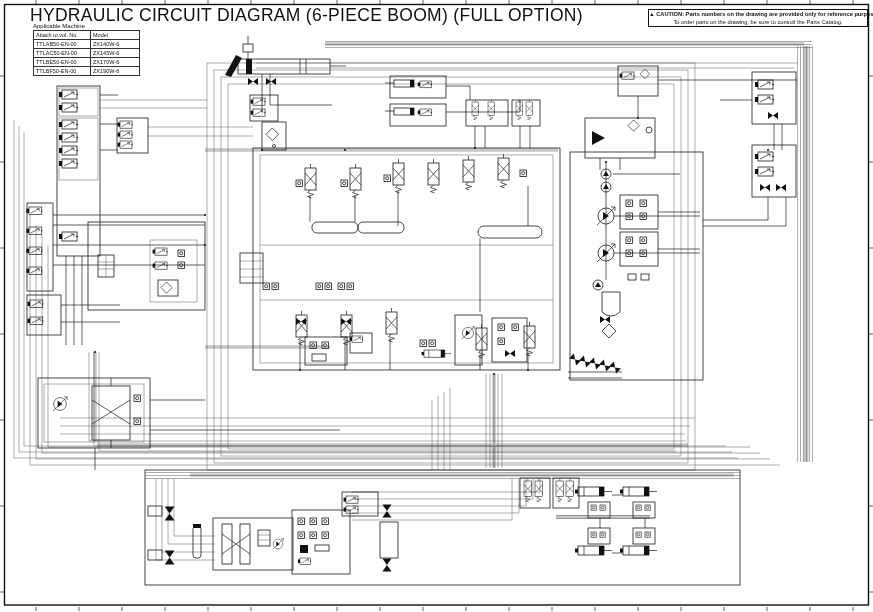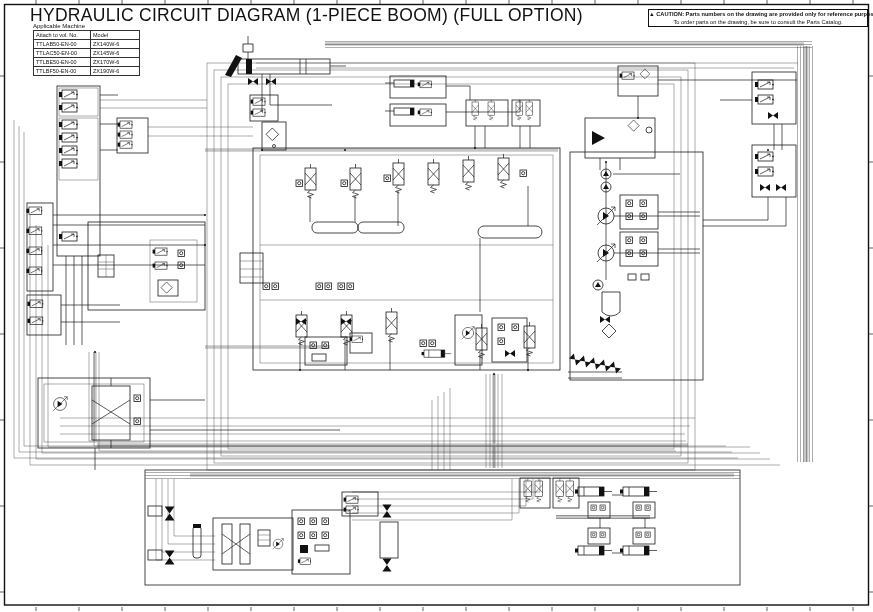--- a/index.html
+++ b/index.html
@@ -399,21 +399,21 @@
         <circle cx="494" cy="374" r="1"></circle>
       <circle cx="205" cy="215" r="1"></circle>
         <circle cx="205" cy="245" r="1"></circle>
       <circle cx="768" cy="150" r="1"></circle>
         <circle cx="638" cy="118" r="1"></circle>
       <circle cx="300" cy="370" r="1"></circle>
         <circle cx="528" cy="370" r="1"></circle>
     </g>
   </svg>
 
-  <div class="title">HYDRAULIC CIRCUIT DIAGRAM (1-PIECE BOOM) (FULL OPTION)</div>
+  <div class="title">HYDRAULIC CIRCUIT DIAGRAM (6-PIECE BOOM) (FULL OPTION)</div>
 
   <div class="app-label">Applicable Machine</div>
 
   <table class="app-table">
     <tbody>
       <tr>
         <td class="c1">Attach to vol. No.</td>
         <td class="c2">Model</td>
       </tr>
       <tr>

